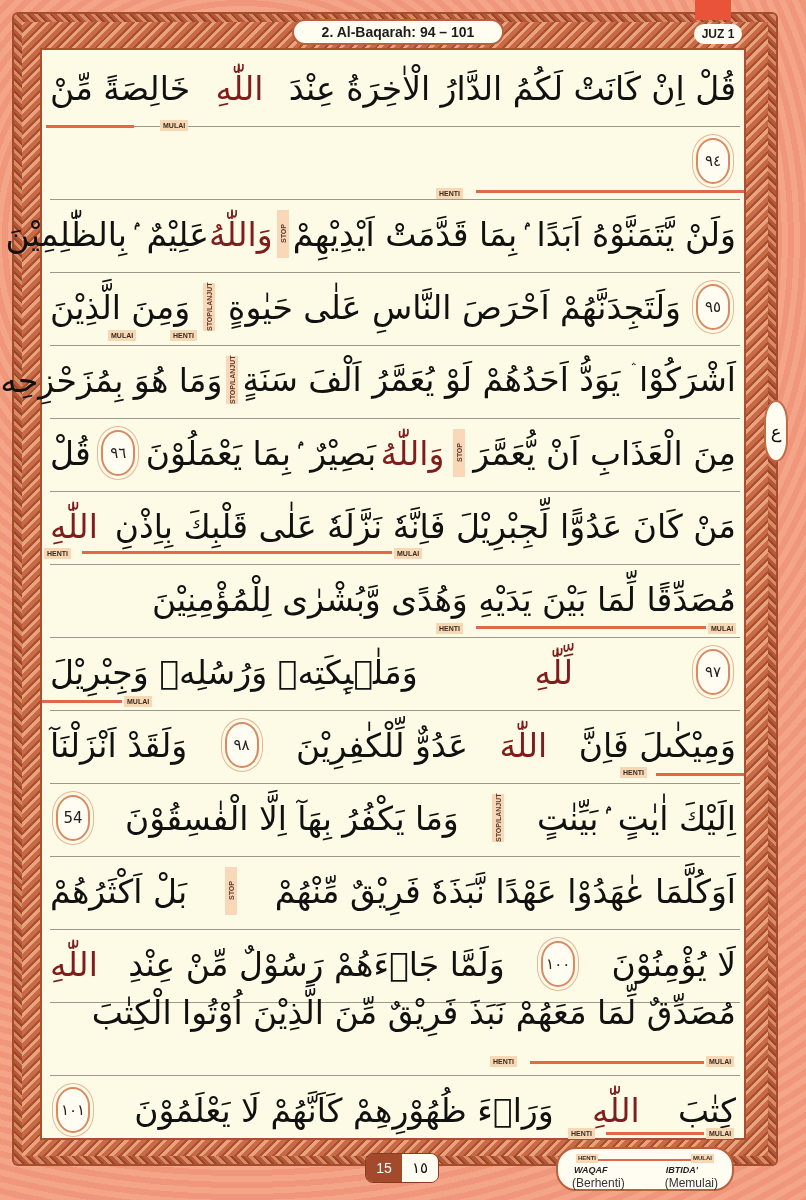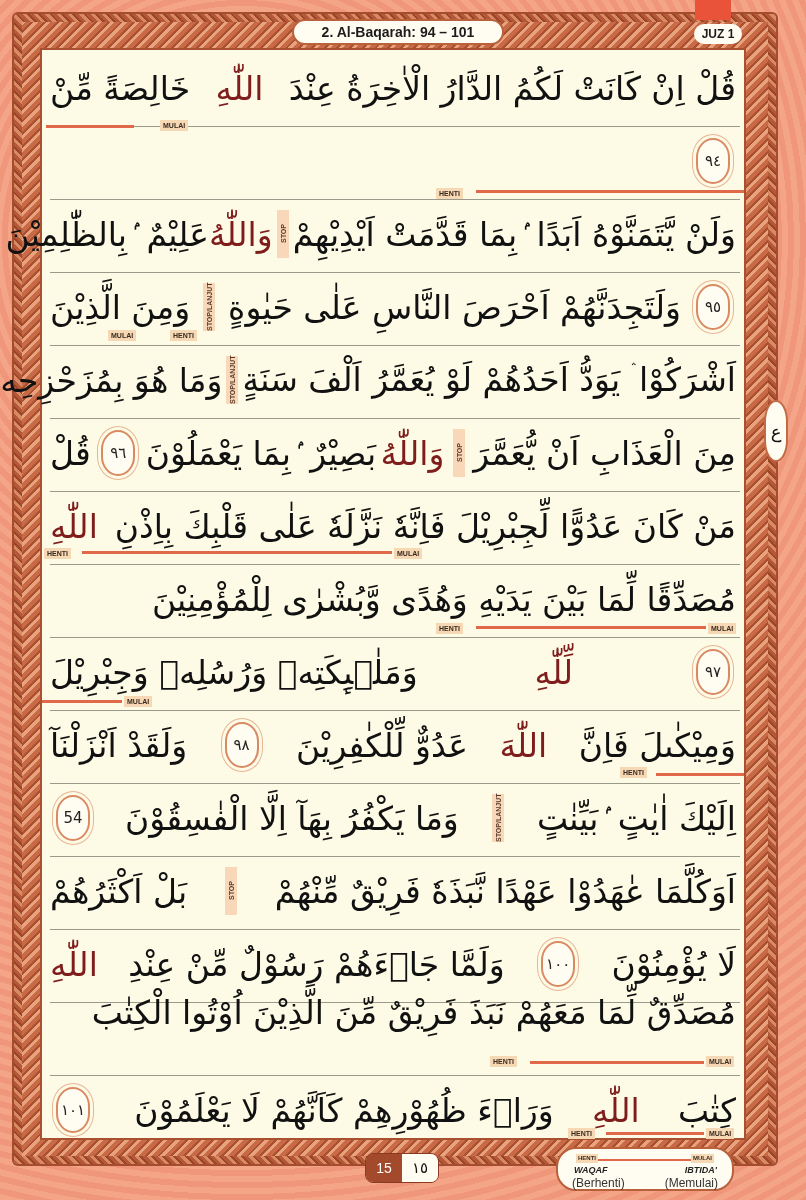--- a/index.html
+++ b/index.html
@@ -316,15 +316,15 @@
   <span class="latin">15</span>
   <span class="arabic">١٥</span>
 </div>
 
 <div class="legend">
   <div class="l-line"></div>
   <span class="l-tag" style="left:18px;">HENTI</span>
   <span class="l-tag" style="right:18px;">MULAI</span>
   <span class="l-title" style="left:16px;">WAQAF</span>
   <span class="l-sub" style="left:14px;">(Berhenti)</span>
-  <span class="l-title" style="right:15px;padding-left:20px;">IBTIDA'</span>
+  <span class="l-title" style="right:34px;padding-left:20px;">IBTIDA'</span>
   <span class="l-sub" style="right:14px;">(Memulai)</span>
 </div>
 
 </body></html>

